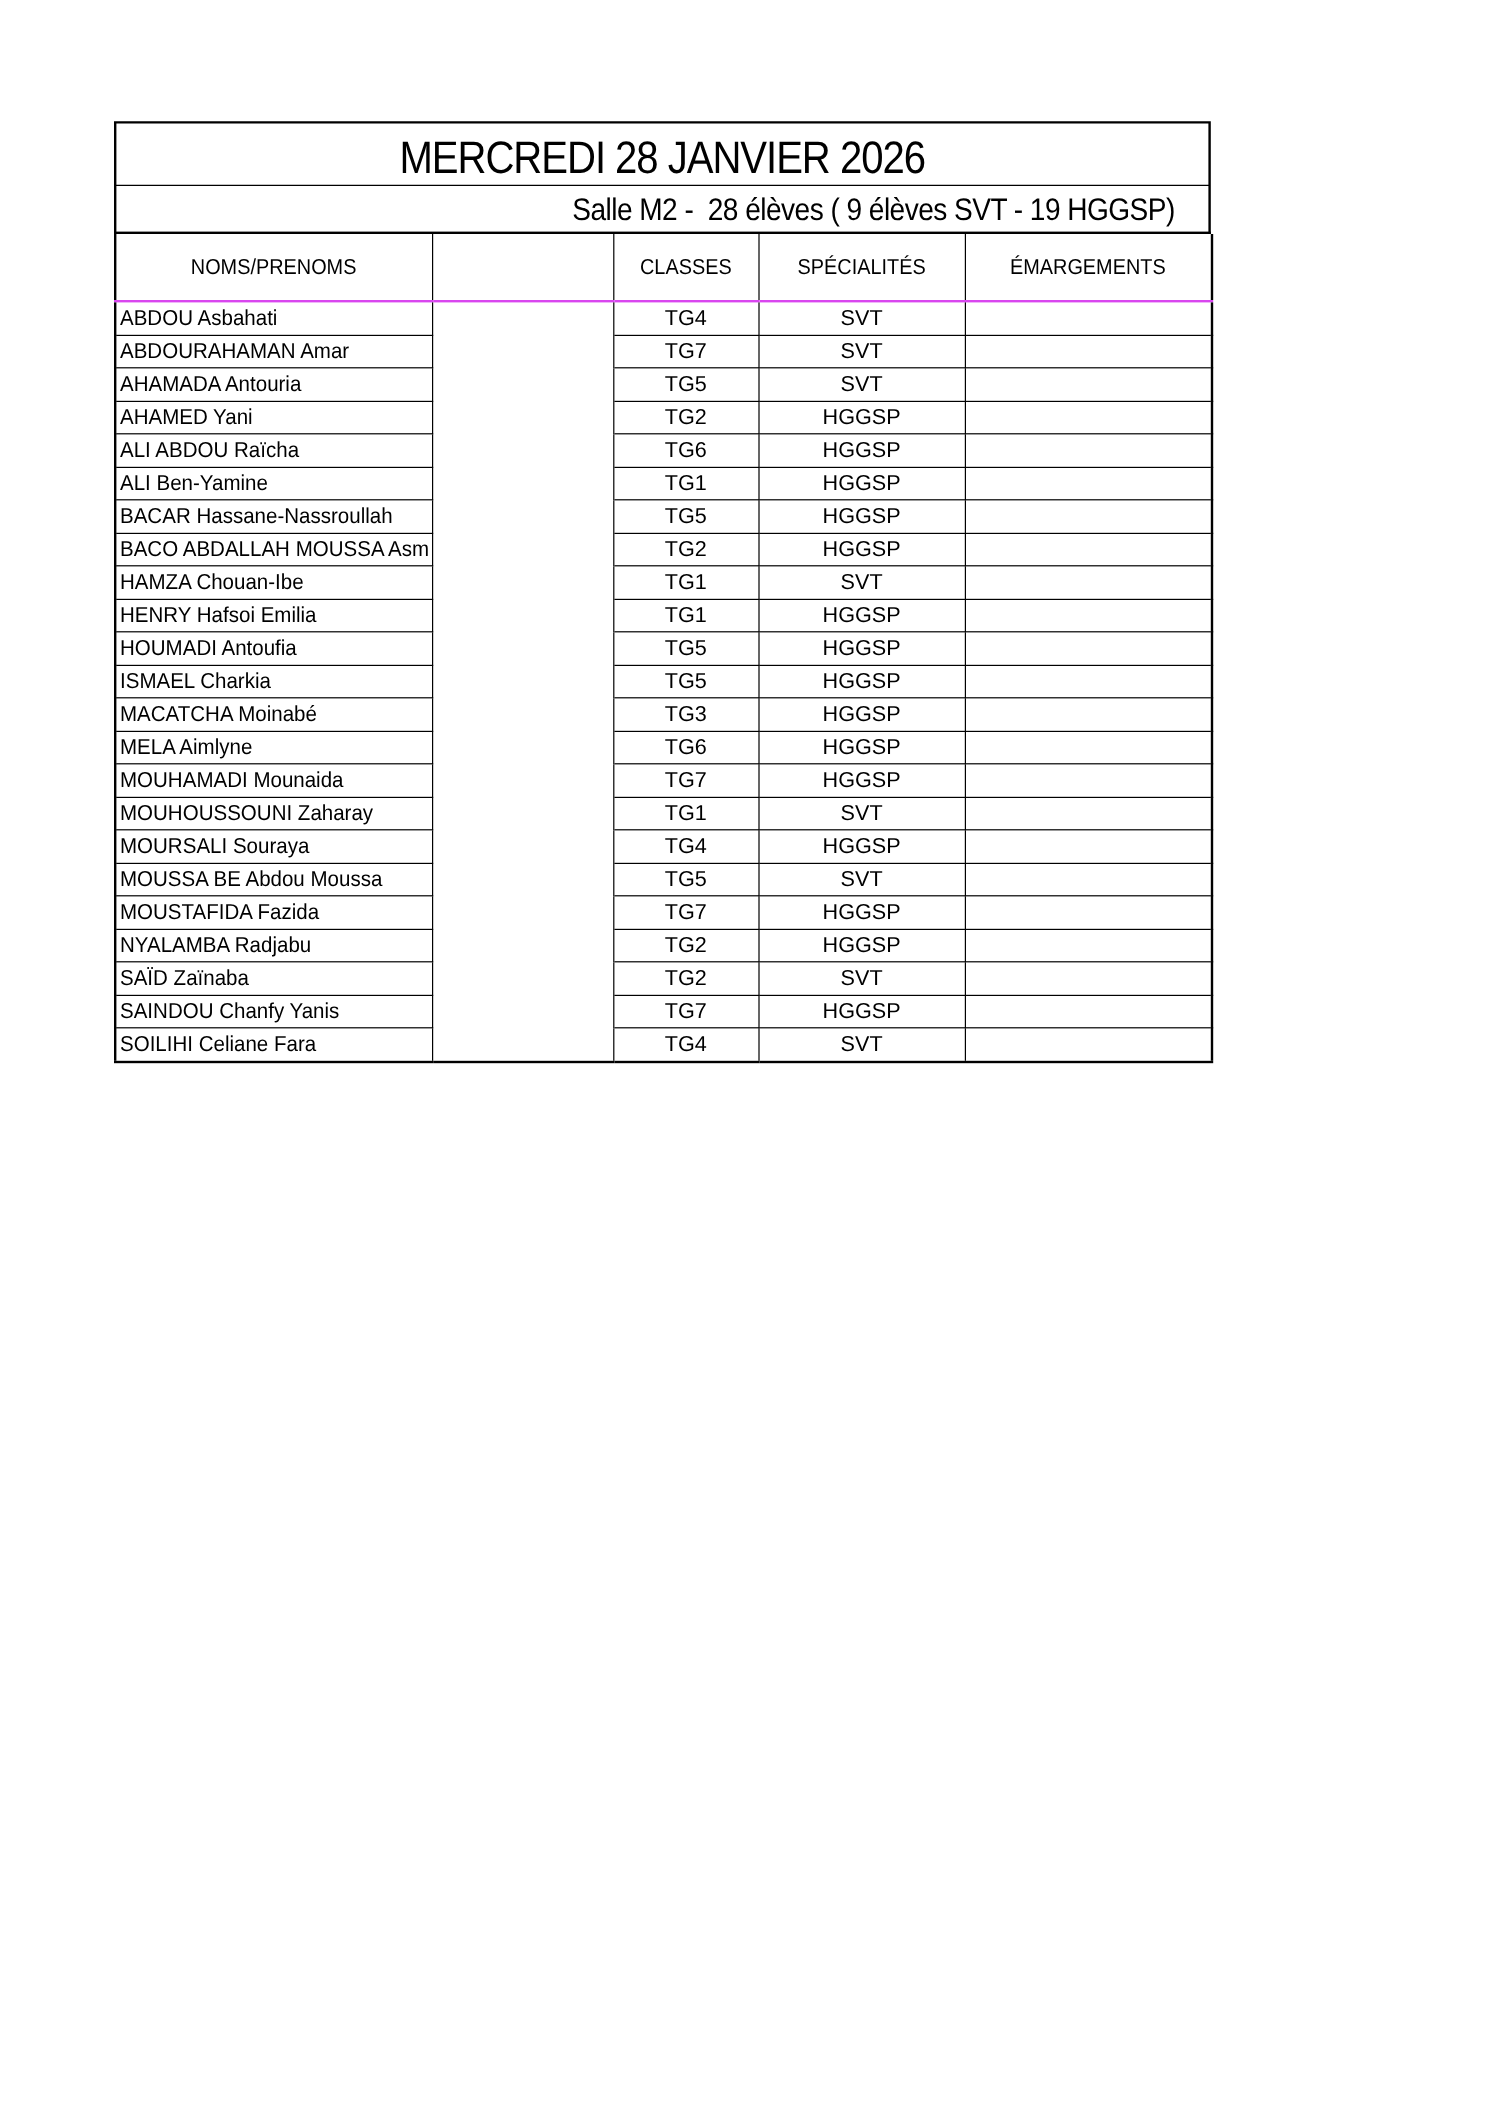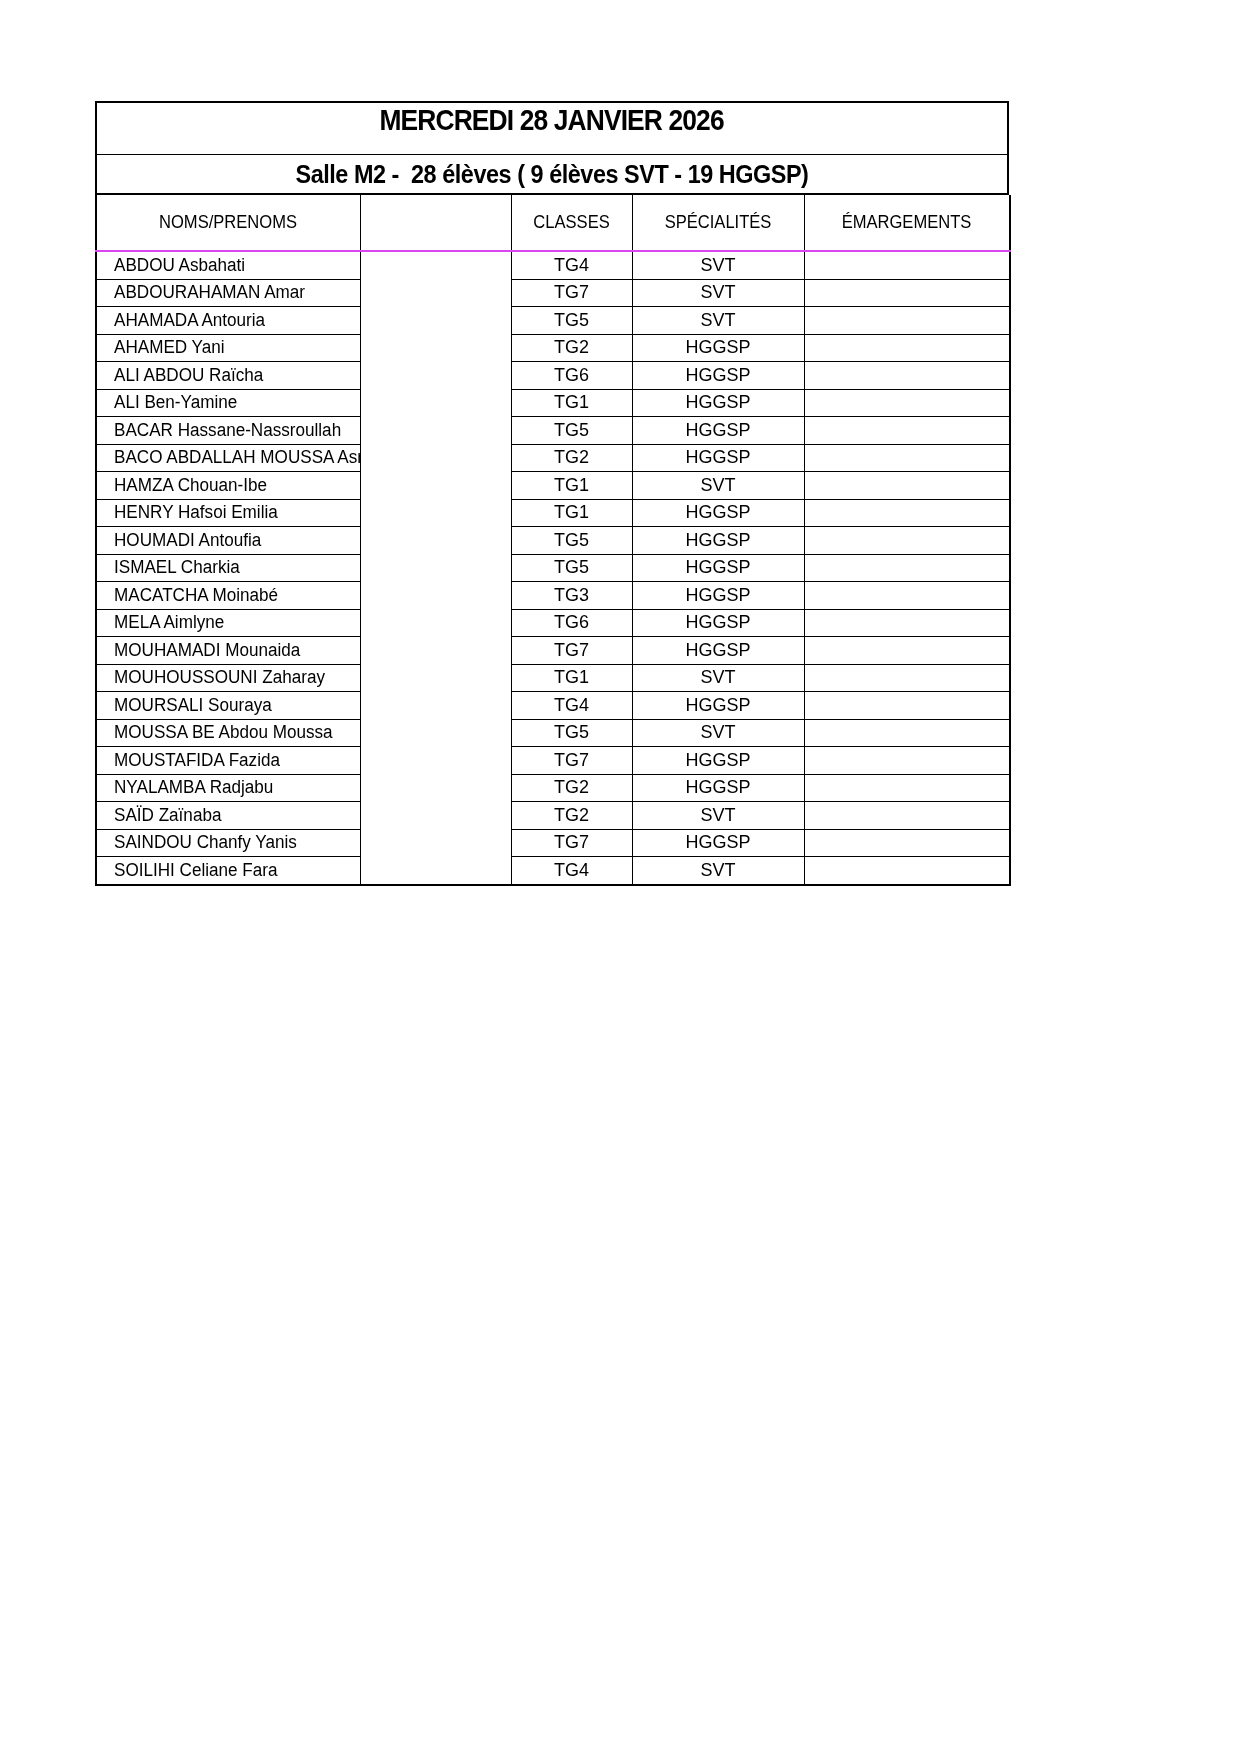--- a/index.html
+++ b/index.html
@@ -1,46 +1,46 @@
 <!DOCTYPE html>
 <html><head>
   <meta charset="utf-8">
   <style>
     html, body { margin: 0; padding: 0; background: #ffffff; }
     body { width: 1241px; height: 1755px; position: relative; font-family: "Liberation Sans", sans-serif; color: #000; }
     .sheet { position: absolute; left: 95px; top: 101px; width: 914px; }
     .title-row {
       height: 54px; border: 2px solid #000; border-bottom: 1.5px solid #000; box-sizing: border-box;
-      display: flex; align-items: flex-start; justify-content: center;
-      font-family: "Liberation Sans", sans-serif; font-weight: bold; font-size: 30px; letter-spacing: -1px;
+      display: flex; align-items: flex-end; justify-content: center;
+      font-family: "Liberation Sans", sans-serif; font-weight: normal; font-size: 38px; letter-spacing: -1px;
       transform-origin: center;
     }
     .title-row span { display: inline-block; transform: scaleX(0.88); }
     .subtitle-row {
       height: 40px; border-left: 2px solid #000; border-right: 2px solid #000; border-bottom: 2px solid #000; box-sizing: border-box;
-      display: flex; align-items: center; justify-content: center;
-      font-weight: bold; font-size: 26px; letter-spacing: -0.5px;
+      display: flex; align-items: center; justify-content: flex-end;
+      font-weight: normal; font-size: 26px; letter-spacing: -0.5px;
     }
     .subtitle-row span { display: inline-block; transform: scaleX(0.9); white-space: pre; }
     table { border-collapse: collapse; width: 914px; table-layout: fixed; }
     col.c-name { width: 264px; }
     col.c-blank { width: 151px; }
     col.c-class { width: 121px; }
     col.c-spec { width: 172px; }
     col.c-sign { width: 206px; }
     th {
       height: 55px; font-size: 18px; font-weight: normal; text-align: center; vertical-align: middle;
       border-left: 1.5px solid #000; border-right: 1.5px solid #000; border-bottom: 2px solid #d946ef; padding: 0;
     }
     th span { display: inline-block; transform: scaleX(0.92); }
     td {
       height: 26.5px; font-size: 18px; padding: 0; vertical-align: middle;
       border-left: 1.5px solid #000; border-right: 1.5px solid #000; border-bottom: 1.5px solid #000;
     }
-    td.name { text-align: left; padding-left: 17px; white-space: nowrap; overflow: hidden; }
+    td.name { text-align: left; padding-left: 3px; white-space: nowrap; overflow: hidden; }
     td.name span { display: inline-block; transform: scaleX(0.95); transform-origin: left center; }
     td.blank { border-bottom: none; }
     td.center { text-align: center; }
     tr:last-child td.blank { border-bottom: 2px solid #000; }
     tr:last-child td { border-bottom: 2px solid #000; }
     table { border-left: 2px solid #000; border-right: 2px solid #000; box-sizing: border-box; }
   </style>
 </head>
 <body>
 

